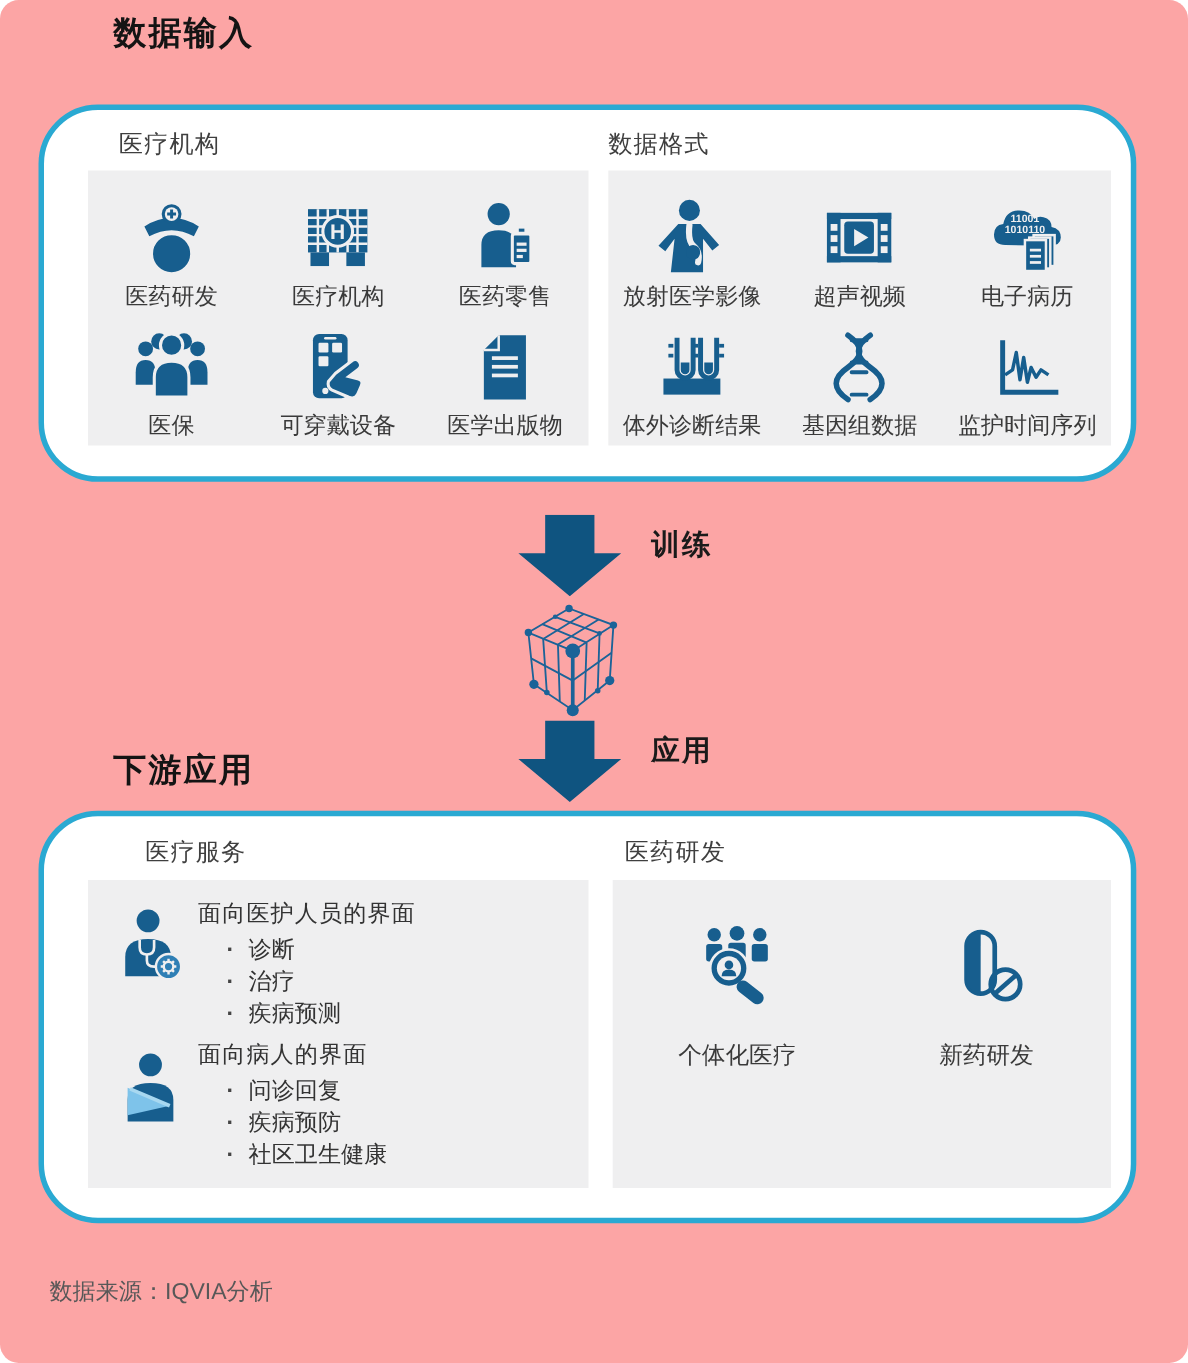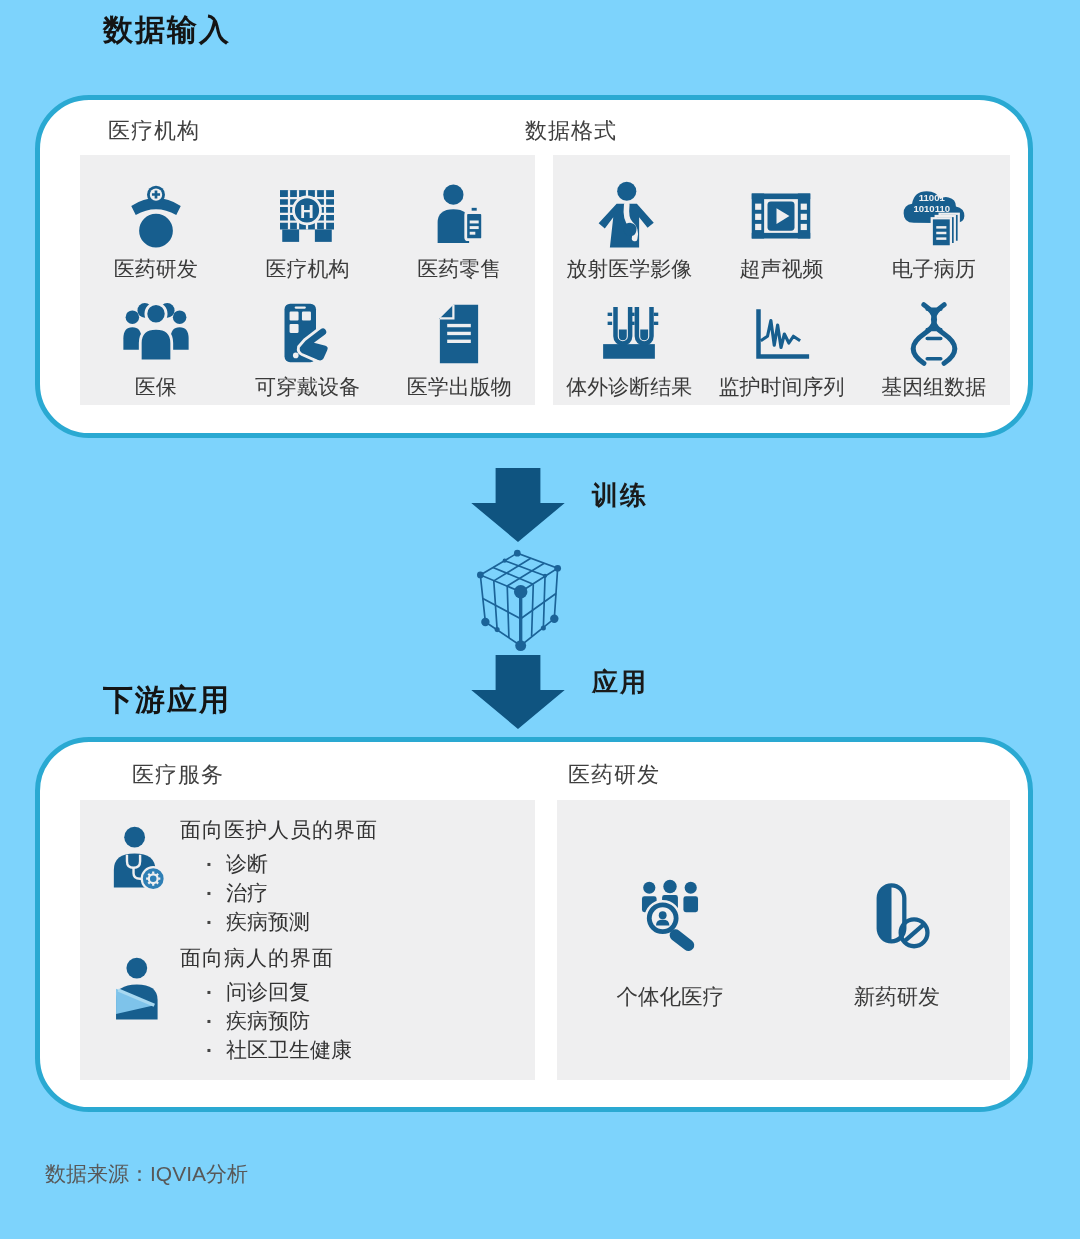--- a/index.html
+++ b/index.html
@@ -1,48 +1,48 @@
 <!DOCTYPE html>
 <html><head>
 <meta charset="utf-8">
 <style>
   html,body{margin:0;padding:0;background:#ffffff;}
   body{font-family:"Liberation Sans","DejaVu Sans",sans-serif;}
-  #stage{position:relative;width:1080px;height:1239px;background:#7dd3fc;overflow:hidden;}
+  #stage{position:relative;width:1080px;height:1239px;background:#fca5a5;overflow:hidden;border-radius:17px;}
   .title{position:absolute;font-size:30px;font-weight:700;color:#141414;letter-spacing:2px;}
   .bigbox{position:absolute;left:35px;width:998px;border:5px solid #2AA9D2;border-radius:54px;box-sizing:border-box;background:#ffffff;}
   .sec{position:absolute;font-size:22px;font-weight:500;color:#3F3F3F;letter-spacing:1px;}
   .panel{position:absolute;background:#EFEFF0;}
   .grid{display:grid;grid-template-columns:1fr 1fr 1fr;grid-auto-rows:118px;padding-top:10px;}
   .cell{display:flex;flex-direction:column;align-items:center;justify-content:flex-end;}
   .cap{font-size:21px;color:#3A3A3A;margin-top:3px;white-space:nowrap;}
   .icon{display:block;line-height:0;}
   .ic{fill:#175E8E;}
   .arrow{position:absolute;left:470px;line-height:0;}
   .flowlabel{position:absolute;left:592px;font-size:26px;font-weight:600;color:#1A1A1A;letter-spacing:2px;}
   .svc-group{position:absolute;padding-left:46px;}
   .svc-head{font-size:21px;font-weight:500;color:#333333;letter-spacing:1px;}
   .svc-bullets{margin-top:5px;}
   .svc-li{font-size:21px;color:#333333;line-height:29px;padding-left:22px;position:relative;white-space:nowrap;}
   .svc-li::before{content:"·";position:absolute;left:2px;font-weight:700;color:#444;}
-  .rgrid{display:flex;padding-top:78px;font-family:Liberation Serif, serif;}
+  .rgrid{display:flex;padding-top:40px;font-family:Liberation Serif, serif;}
   .rcell{flex:1;display:flex;flex-direction:column;align-items:center;}
   .rcell .cap{margin-top:26px;font-size:21.5px;}
   .footer{position:absolute;left:45px;top:1160px;font-size:21px;color:#585858;}
 </style>
 </head>
 <body>
 
 <div id="stage">
 
   <div class="title" style="left:103px;top:10px;">数据输入</div>
 
   <div class="bigbox" style="top:95px;height:343px;">
     <div class="sec" style="left:68px;top:16px;">医疗机构</div>
-    <div class="sec" style="left:485px;top:16px;">数据格式</div>
+    <div class="sec" style="left:513px;top:16px;">数据格式</div>
 
     <div class="panel grid" style="left:40px;top:55px;width:455px;height:250px;box-sizing:border-box;">
 
       <div class="cell">
         <span class="icon">
           <svg viewBox="0 0 64 64" width="72" height="72">
             <path class="ic" d="M10 23 Q32 9 54 23 L50 31 Q32 21 14 31 Z"></path>
             <circle class="ic" cx="32" cy="13" r="8"></circle>
             <circle cx="32" cy="13" r="5.5" fill="#EFEFF0"></circle>
             <path class="ic" d="M30.8 9.3h2.4v2.4h2.4v2.4h-2.4v2.4h-2.4v-2.4h-2.4v-2.4h2.4z"></path>
@@ -222,40 +222,40 @@
                 <rect x="54" y="21" width="4" height="3"></rect>
             </g>
           </svg>
         </span>
         <span class="cap">体外诊断结果</span>
       </div>
 
       <div class="cell">
         <span class="icon">
           <svg viewBox="0 0 64 64" width="72" height="72">
-            <g fill="none" stroke="#175E8E">
-              <path d="M12 10 V52 H57" stroke-width="4"></path>
-              <path d="M14 38 l6 -4 3 -14 3 22 3 -18 3 20 3 -12 4 8 4 -6 6 4" stroke-width="2.8" stroke-linejoin="round"></path>
-            </g>
-          </svg>
-        </span>
-        <span class="cap">监护时间序列</span>
-      </div>
-
-      <div class="cell">
-        <span class="icon">
-          <svg viewBox="0 0 64 64" width="72" height="72">
             <g fill="none" stroke="#175E8E" stroke-linecap="round">
               <path d="M23 6 q19 13 0 26 q-19 13 0 26" stroke-width="4.5"></path>
               <path d="M41 6 q-19 13 0 26 q19 13 0 26" stroke-width="4.5"></path>
               <path d="M26 10 h12 M26 54 h12 M26 28 h12 M26 36 h12" stroke-width="3.2"></path>
             </g>
           </svg>
         </span>
         <span class="cap">基因组数据</span>
+      </div>
+
+      <div class="cell">
+        <span class="icon">
+          <svg viewBox="0 0 64 64" width="72" height="72">
+            <g fill="none" stroke="#175E8E">
+              <path d="M12 10 V52 H57" stroke-width="4"></path>
+              <path d="M14 38 l6 -4 3 -14 3 22 3 -18 3 20 3 -12 4 8 4 -6 6 4" stroke-width="2.8" stroke-linejoin="round"></path>
+            </g>
+          </svg>
+        </span>
+        <span class="cap">监护时间序列</span>
       </div>
     </div>
   </div>
 
   <span class="arrow" style="top:468px;">
     <svg viewBox="0 0 96 76" width="96" height="74">
       <path d="M25 0 H71 V36 H96 L48 76 L0 36 H25 Z" fill="#0F5480"></path>
     </svg>
   </span>
   <div class="flowlabel" style="top:478px;">训练</div>

